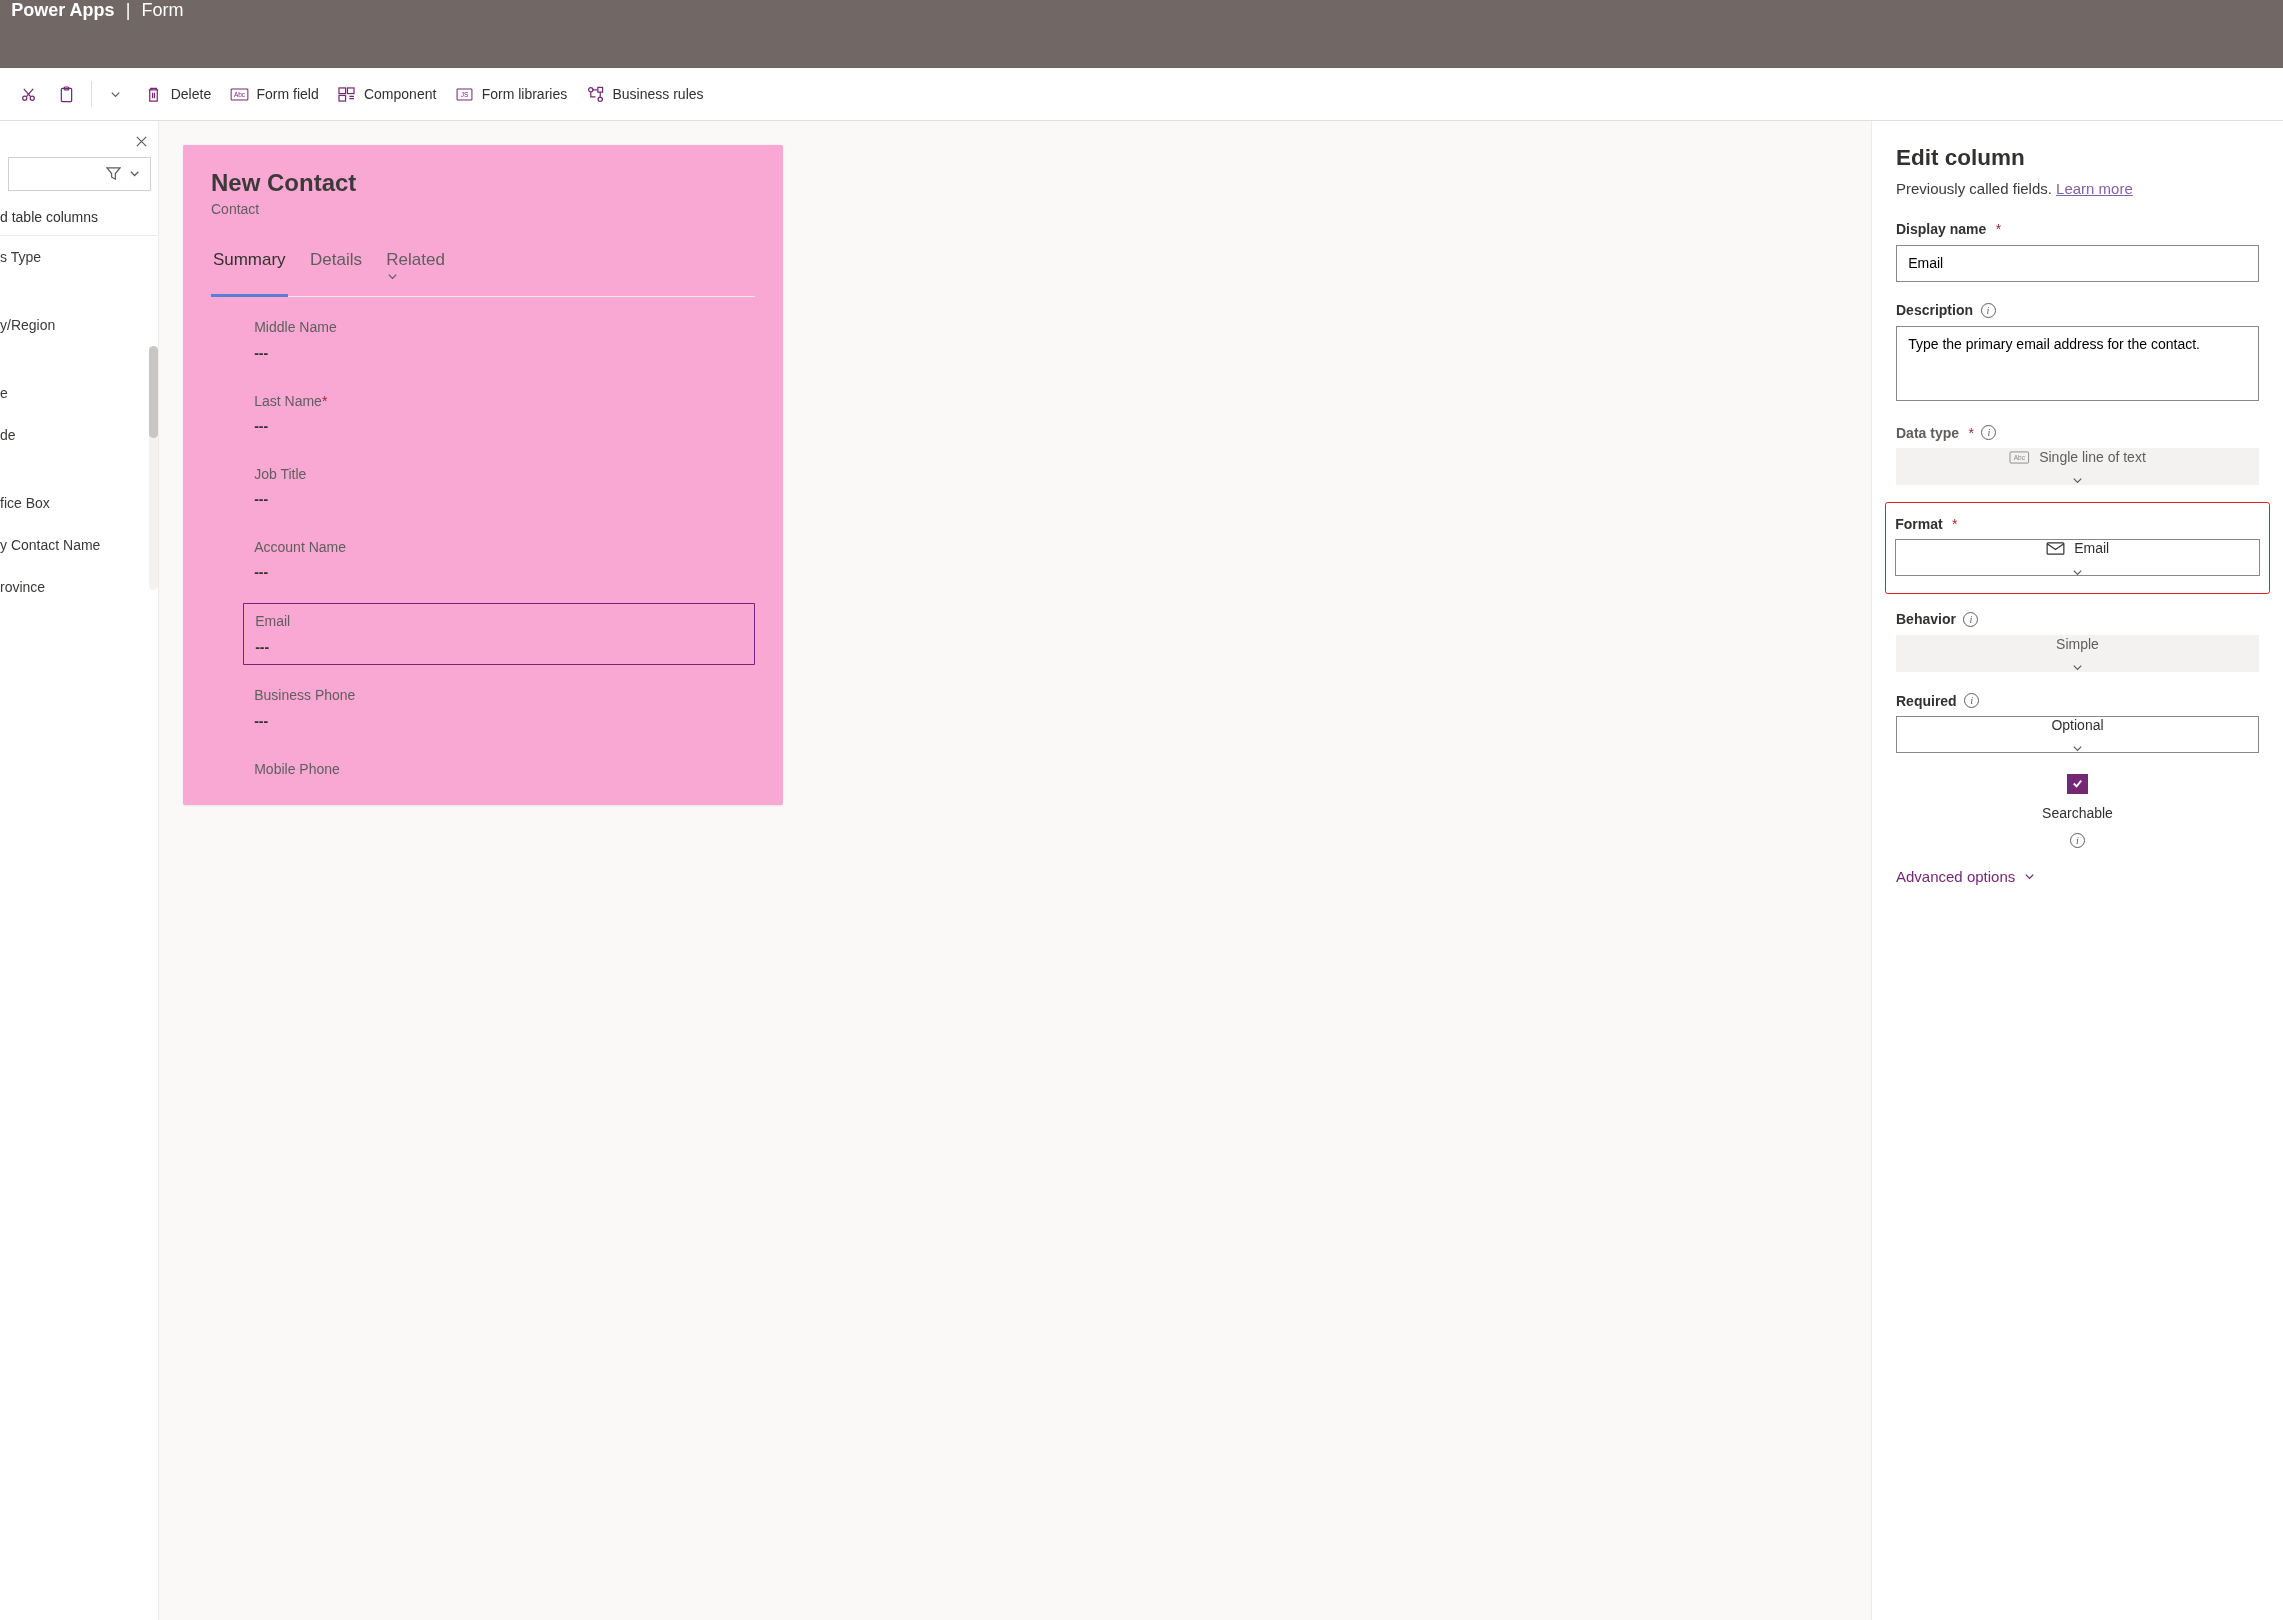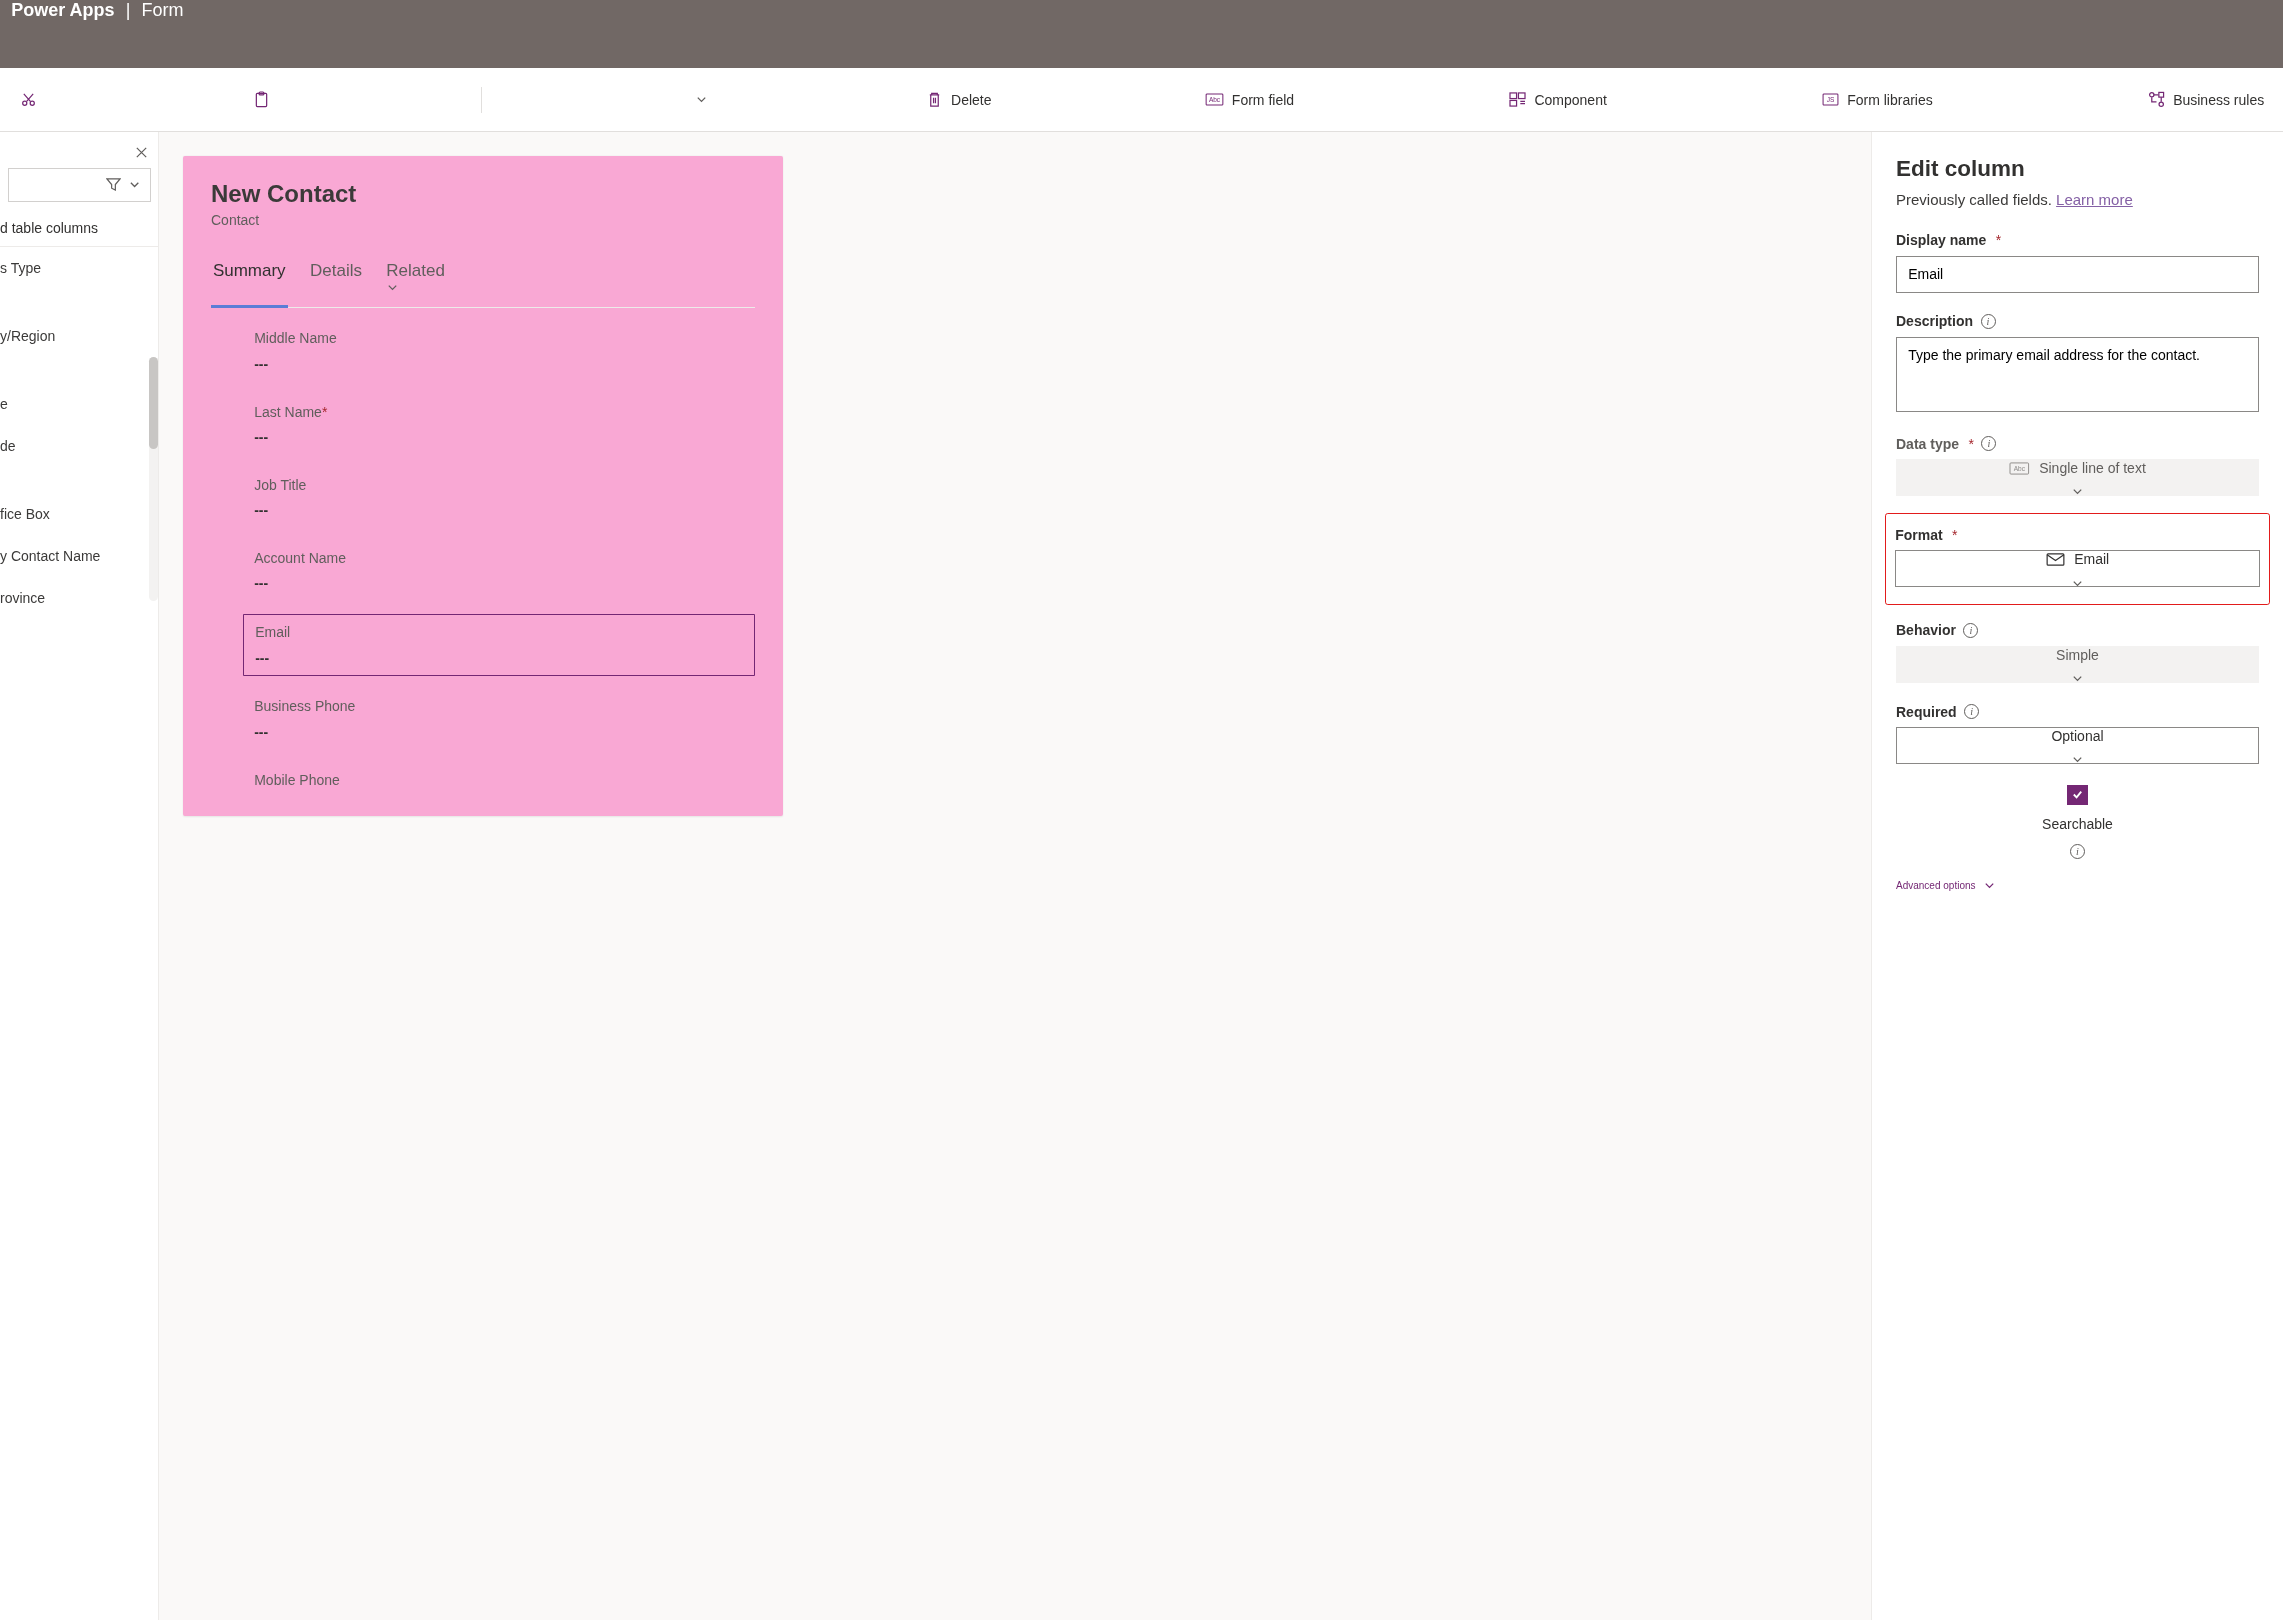--- a/index.html
+++ b/index.html
@@ -2,21 +2,21 @@
 <html style="font-size:15px"><head>
 <meta charset="utf-8">
 <style>
   * { box-sizing: border-box; margin: 0; padding: 0; }
   body { font-family: "Segoe UI", Arial, sans-serif; font-size: 13px; color: #323130; background: #faf9f8; overflow: hidden; }
   
   .header-bar { height: 68px; background: #716865; color: #fff; display: flex; padding: 0 11.2px; font-size: 18px; }
   .header-bar .sep { margin: 0 11.2px; font-weight: 300; }
   .header-bar .bold { font-weight: 600; }
   
-  .toolbar { height: 64px; background: #fff; border-bottom: 0.9px solid #e1dfdd; display: flex; align-items: center; padding: 0 9.4px; justify-content: space-between; }
+  .toolbar { height: 53px; background: #fff; border-bottom: 0.9px solid #e1dfdd; display: flex; align-items: center; padding: 0 9.4px; }
   .tool-icon { width: 19px; display: inline-flex; justify-content: center; color: #605e5c; }
   .toolbar .tb-item { display: flex; align-items: center; gap: 7.5px; padding: 5.6px 9.4px; cursor: pointer; color: #323130; font-size: 14px; }
   .toolbar .divider { width: 0.9px; height: 26px; background: #e1dfdd; margin: 0 5.6px; }
   .purple { color: #742774; }
   
   .main { display: flex; height: calc(100vh - 109px); }
   
   
   .left-col { width: 159px; background: #fff; border-right: 0.9px solid #edebe9; position: relative; }
   .left-header { display: flex; justify-content: flex-end; align-items: center; padding: 13px 9.4px 7.5px; }
@@ -64,21 +64,21 @@
   .select-box .lead { display: flex; align-items: center; gap: 9.4px; }
   .chev-down { color: #605e5c; }
   
   .red-box { border: 1.9px solid #e21b1b; border-radius: 2.8px; padding: 13px 9.4px 17px; margin: -3.7px -11.2px 17px; }
   
   .muted-label { color: #605e5c; }
   
   .checkbox-row { display: flex; align-items: center; gap: 11.2px; font-size: 14px; flex-direction: column; }
   .chk { width: 20.6px; height: 20.6px; background: #742774; display: inline-flex; align-items: center; justify-content: center; color: #fff; font-size: 13px; }
   
-  .adv { color: #742774; font-size: 10px; display: flex; align-items: center; gap: 7.5px; cursor: pointer; }
+  .adv { color: #742774; font-size: 15px; display: flex; align-items: center; gap: 7.5px; cursor: pointer; }
   
   svg { display: block; }
 </style>
 </head>
 <body>
 
 <div class="header-bar">
   <span class="bold">Power Apps</span>
   <span class="sep">|</span>
   <span>Form</span>

